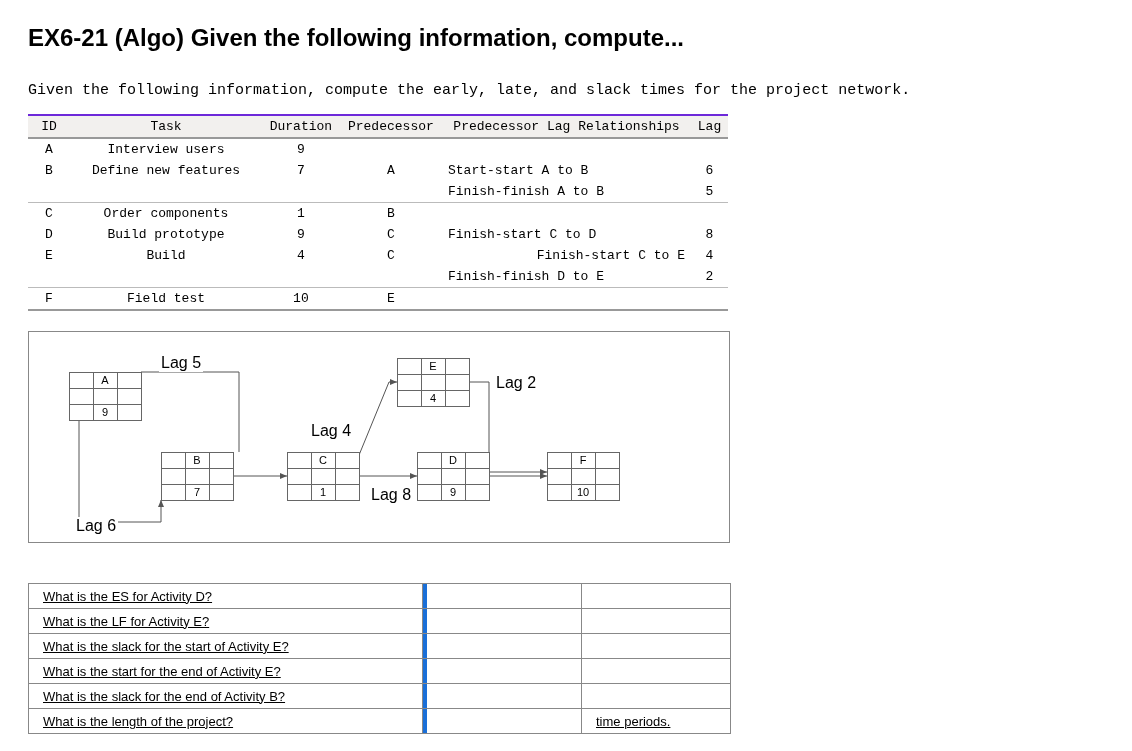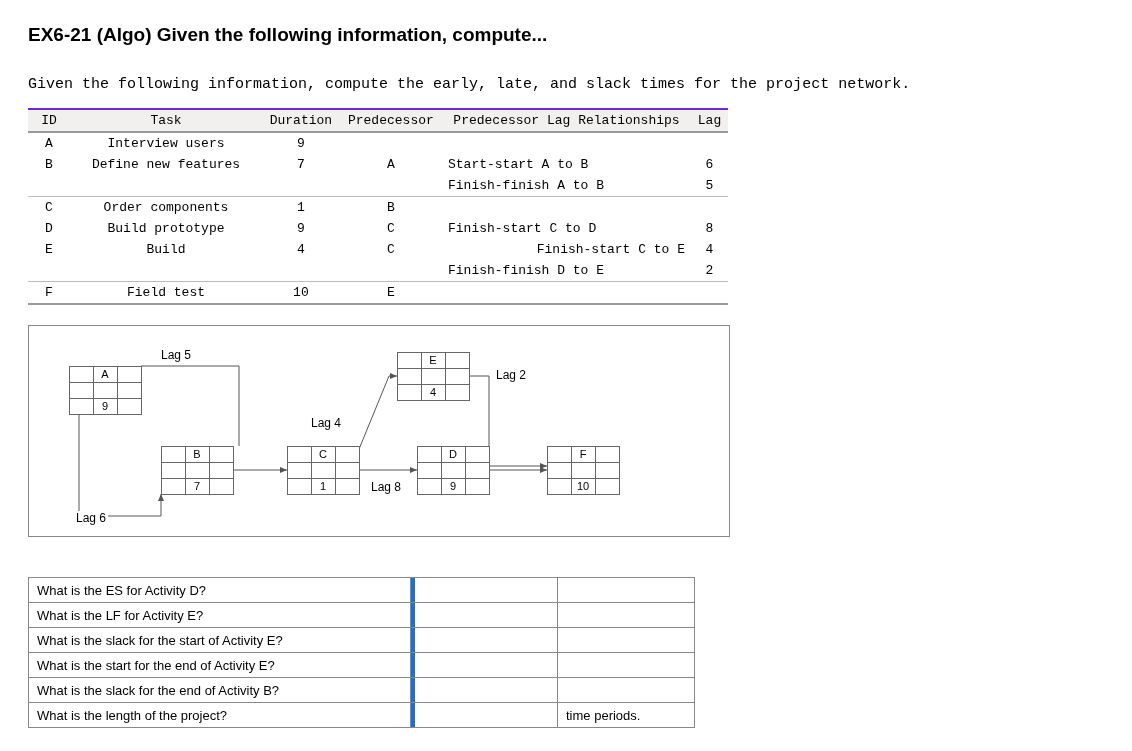--- a/index.html
+++ b/index.html
@@ -3,21 +3,21 @@
 <meta charset="utf-8">
 <style>
   body {
     font-family: Arial, Helvetica, sans-serif;
     font-size: 14px;
     padding: 16px 20px;
     color: #000;
     background: #fff;
     width: 1080px;
   }
-  h1 { font-size: 19px; font-weight: bold; margin: 0 0 30px 0; }
+  h1 { font-size: 24px; font-weight: bold; margin: 0 0 30px 0; }
   .prompt { font-size: 15px; font-family: Liberation Mono, monospace; }
   
   
   table.data {
     border-collapse: collapse;
     font-family: "Courier New", monospace;
     font-size: 13px;
     width: 700px;
     margin-bottom: 20px;
   }
@@ -61,35 +61,36 @@
     border: 1px solid #666;
     display: flex;
     align-items: center;
     justify-content: center;
     background: #fff;
     font-size: 11px;
     margin: -0.5px;
   }
   .lag-label {
     position: absolute;
-    font-size: 12px;
+    font-size: 16px;
     background: #fff;
     padding: 0 2px;
   }
   svg.arrows { position:absolute; inset:0; width:100%; height:100%; pointer-events:none; }
   
   
   table.q {
     border-collapse: collapse;
     font-size: 13px;
   }
   table.q td {
     border: 1px solid #888;
-    padding: 2px 8px;
+    padding: 2px 14px;
     height: 20px;
+    text-decoration: underline;
   }
   table.q td.qtext { width: 365px; }
   table.q td.answer { width: 130px; background:#fff; position:relative; }
   table.q td.answer::after{
     content:""; position:absolute; left:0; top:0; bottom:0; width:4px; background:#1a6fd8;
   }
   table.q td.unit { width: 120px; }
 </style>
 </head>
 <body>

